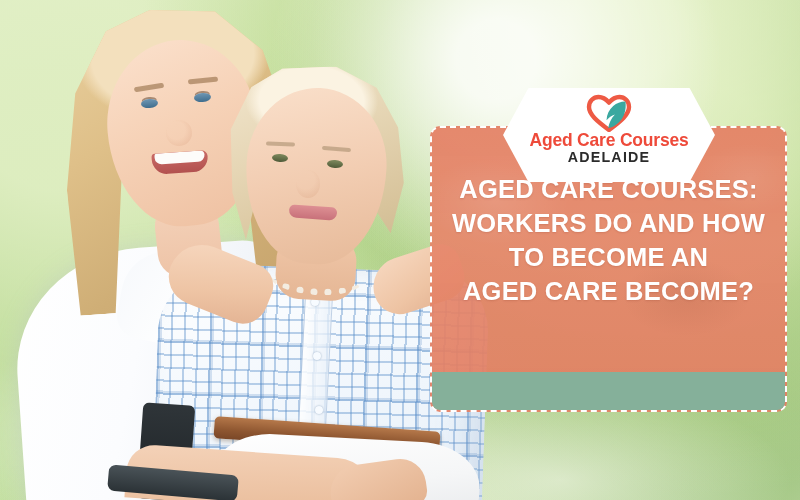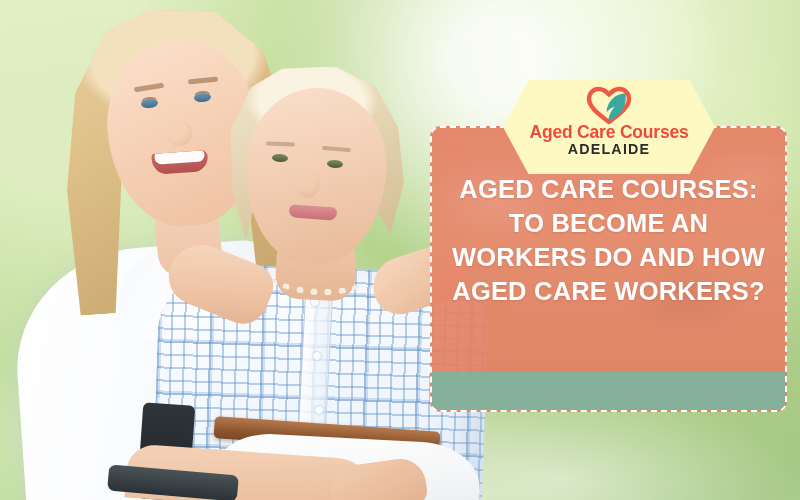--- a/index.html
+++ b/index.html
@@ -259,22 +259,22 @@
   .teal-bar {
     position: absolute;
     left: 0; right: 0; bottom: 0;
     height: 38px;
     background: #85b09a;
   }
 
   
   .logo-banner {
     position: absolute;
-    left: 503px; top: 80px; width: 212px; height: 94px;
-    background: #fef9c3;
+    left: 503px; top: 88px; width: 212px; height: 94px;
+    background: #ffffff;
     clip-path: polygon(12% 0%, 88% 0%, 100% 50%, 88% 100%, 12% 100%, 0% 50%);
     z-index: 5;
     box-shadow: 0 2px 6px rgba(0,0,0,.12);
   }
   .logo-mark {
     position: absolute; left: 50%; top: 6px; width: 46px; height: 38px;
     transform: translateX(-50%);
   }
   .logo-title {
     position: absolute; left: 0; right: 0; top: 41px;
@@ -345,23 +345,23 @@
     <div class="senior-lap"></div>
     <div class="senior-arm"></div>
     <div class="senior-hand2"></div>
     <div class="chair-arm"></div>
   </div>
 
   <div class="overlay">
     <div class="overlay-texture"></div>
     <div class="headline">
       <span>AGED CARE COURSES:</span>
+      <span>WORKERS DO AND HOW</span>
       <span>TO BECOME AN</span>
-      <span>WORKERS DO AND HOW</span>
-      <span>AGED CARE WORKERS?</span>
+      <span>AGED CARE BECOME?</span>
     </div>
     <div class="teal-bar"></div>
   </div>
 
   <div class="logo-banner">
     <div class="logo-mark">
       <svg viewBox="0 0 46 38" width="46" height="38" aria-hidden="true">
         <path d="M23 36 C11 27 3 20.5 3 13 C3 7.2 7.4 3 12.6 3 C16.3 3 19.9 5 23 8.6 C26.1 5 29.7 3 33.4 3 C38.6 3 43 7.2 43 13 C43 20.5 35 27 23 36 Z" fill="none" stroke="#ee5a44" stroke-width="4.4" stroke-linejoin="round"></path>
         <path d="M39.5 7.5 C40.5 16 38.2 23.5 32.5 28.8 C29.2 31.9 25.6 33.6 22.2 34.3 C22.9 29 25.2 24.2 28.9 20.4 C25.6 21.5 22.7 23.5 20.5 26.2 C20.8 20.6 23.1 15.6 27.2 12.1 C30.7 9 35 7.4 39.5 7.5 Z" fill="#3aa8a0"></path>
       </svg>

